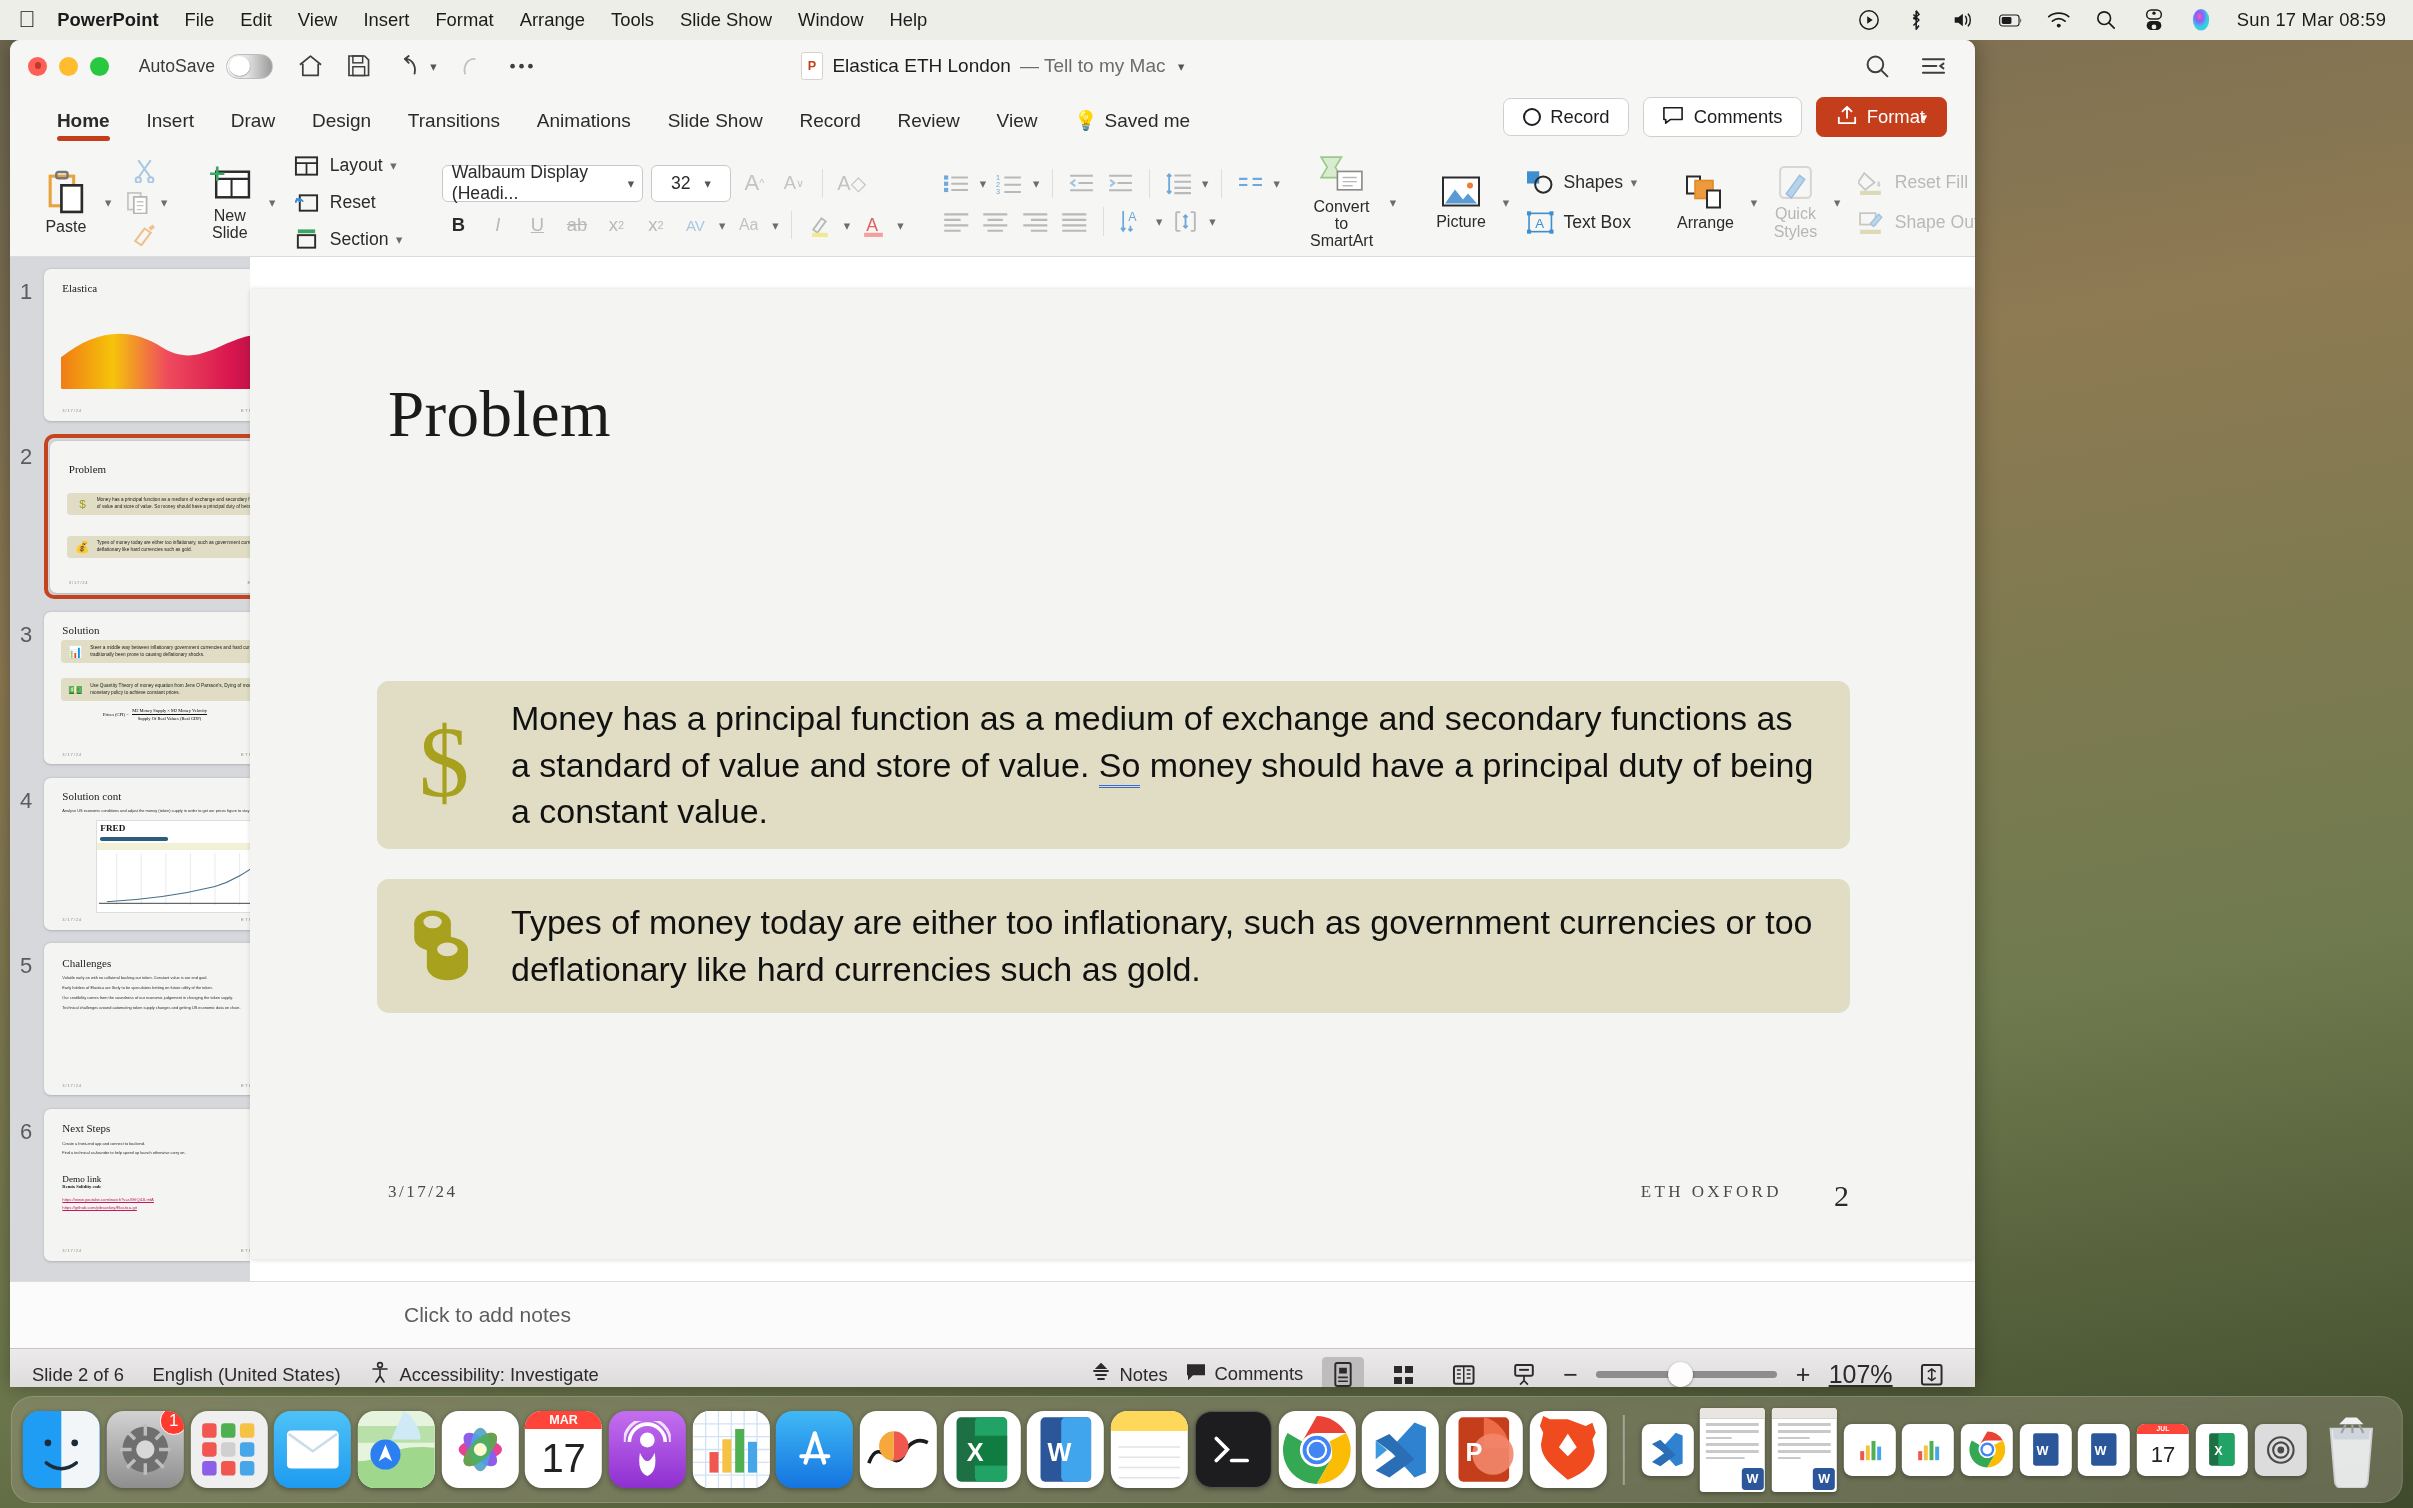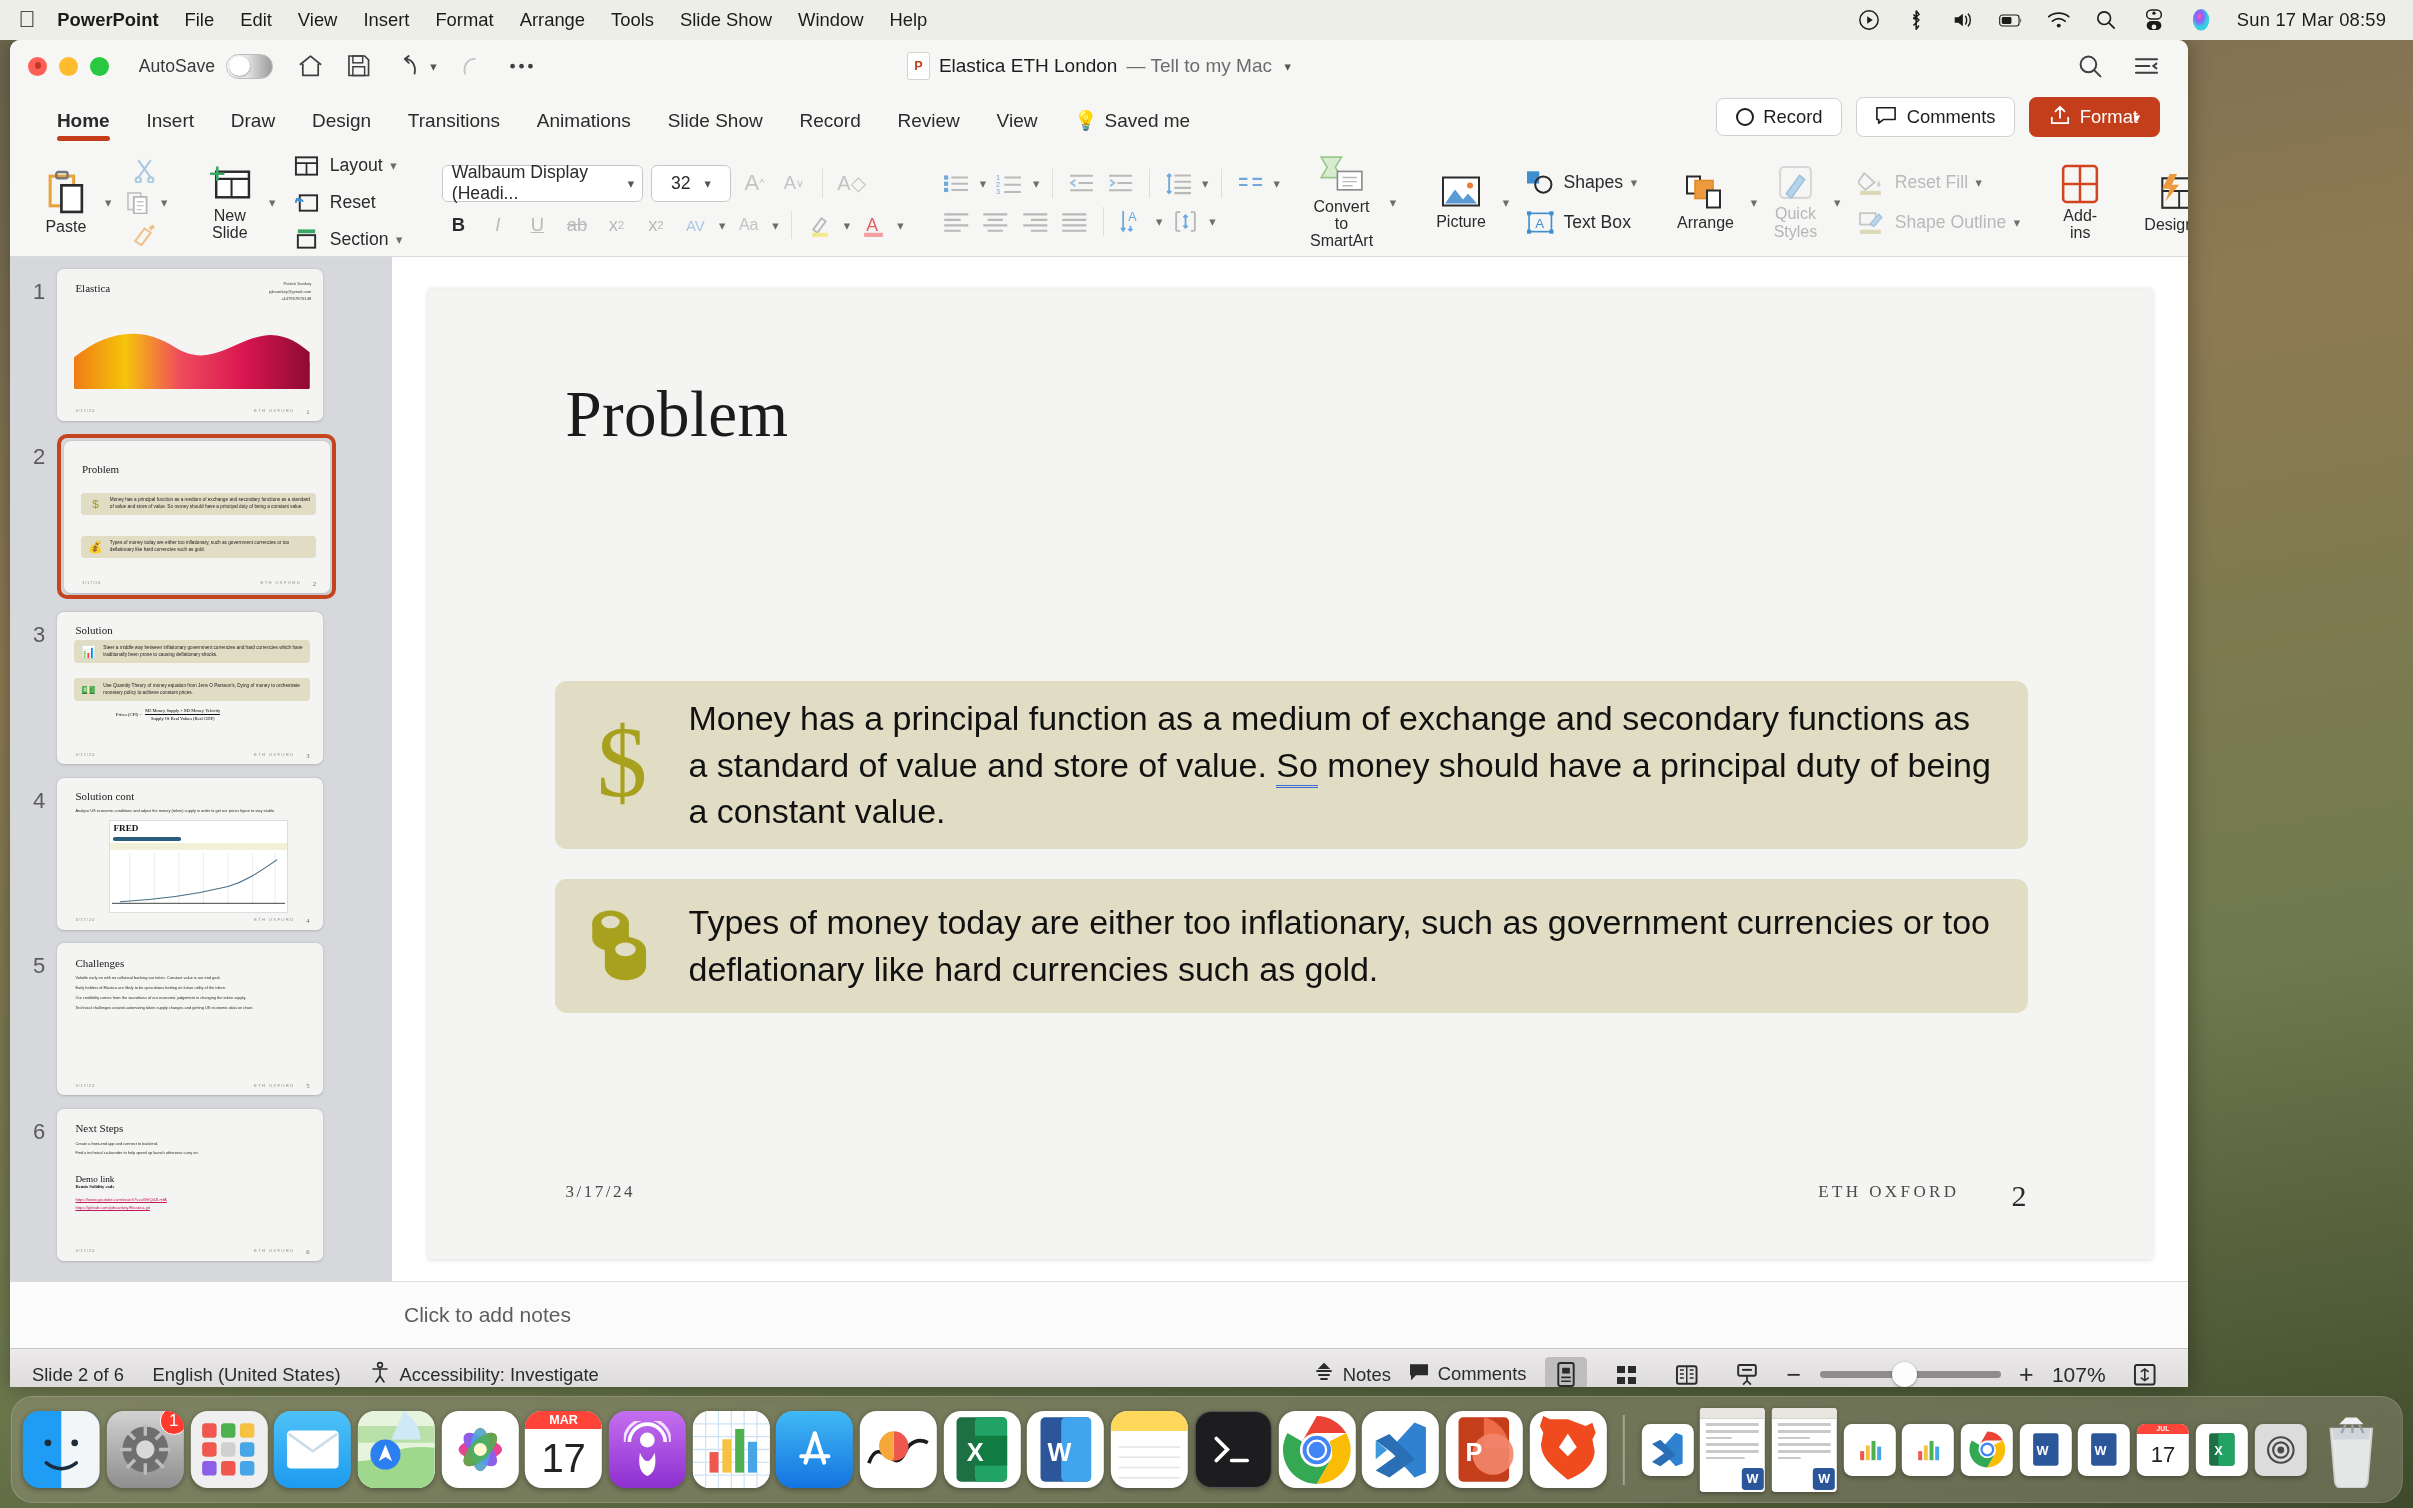--- a/index.html
+++ b/index.html
@@ -22,21 +22,21 @@
   }
   .apple-logo { font-size:22.6px; line-height:1; margin-right:22px; color:#111; }
   .menubar-item { font-size:18.4px; color:#1b1b1b; margin-right:26px; white-space:nowrap; }
   .menubar-item.bold { font-weight:bold; }
   .menubar-right { margin-left:auto; display:flex; align-items:center; gap:24px; padding-right:8.4px;}
   .mb-icon { width:23.5px; height:23.5px; display:flex; align-items:center; justify-content:center; color:#1b1b1b; }
   .mb-clock { font-size:18.4px; color:#1b1b1b; white-space:nowrap; letter-spacing:0.2px;}
 
   
   .window {
-    position:absolute; top:40px; left:10px; width:2178px; height:1347px;
+    position:absolute; top:40px; left:10px; width:1965px; height:1347px;
     background:#f6f6f4; border-radius:10px 10px 0 0; overflow:hidden;
     box-shadow:0 0 22px rgba(0,0,0,.35);
   }
 
   
   .titlebar { position:relative; height:52px; background:#f6f6f4; display:flex; align-items:center; }
   .traffic { display:flex; gap:11.7px; padding-left:18.4px; }
   .tl { width:19px; height:19px; border-radius:50%; }
   .tl.red{background:#ff5f57;} .tl.yellow{background:#febc2e;} .tl.green{background:#28c840;}
   .tl.red::after{content:""; display:block; width:6.7px;height:6.7px;border-radius:50%;background:#c0392b;margin:5.9px auto;}
@@ -146,21 +146,21 @@
   .statusbar { height:52px; background:linear-gradient(180deg,#eceaea 0%,#d8d6d6 100%);
     border-top:0.8px solid #c6c4c4; display:flex; align-items:center; padding:0 22px; gap:28.5px;}
   .sb-item { font-size:18.4px; color:#2b2b2b; display:flex; align-items:center; gap:8.4px; white-space:nowrap;}
   .sb-right { margin-left:auto; display:flex; align-items:center; gap:18.4px; }
   .viewbtn { width:42px;height:35px; display:flex;align-items:center;justify-content:center;
     border-radius:4.2px; color:#3a3a3a; }
   .viewbtn.active { background:#bebcbc; }
   .zoomslider { width:181px; height:6.7px; border-radius:3.4px; background:#8e8c8c; position:relative; }
   .zoomknob { position:absolute; left:72px; top:-9.2px; width:25px; height:25px; border-radius:50%;
     background:#fdfdfd; box-shadow:0 0.8px 2.5px rgba(0,0,0,.4); }
-  .zoomval { font-size:21px; color:#2b2b2b; }
+  .zoomval { font-size:25px; color:#2b2b2b;text-decoration:underline; }
 
   
   .dock { position:absolute; left:50%; transform:translateX(-50%); bottom:5px;
     height:107px; background:rgba(160,155,135,.40); border-radius:22px;
     border:0.8px solid rgba(255,255,255,.16);
     display:flex; align-items:center; padding:0 11.7px; gap:6.7px; backdrop-filter:blur(6.7px); }
   .dock-ico { width:77px; height:77px; border-radius:17px; position:relative;
     display:flex; align-items:center; justify-content:center; font-size:35px; color:#fff;
     box-shadow:0 1.7px 5px rgba(0,0,0,.3); overflow:hidden; flex:none;}
   .dock-ico.small { width:52px;height:52px;border-radius:8.4px; font-size:22px;}

